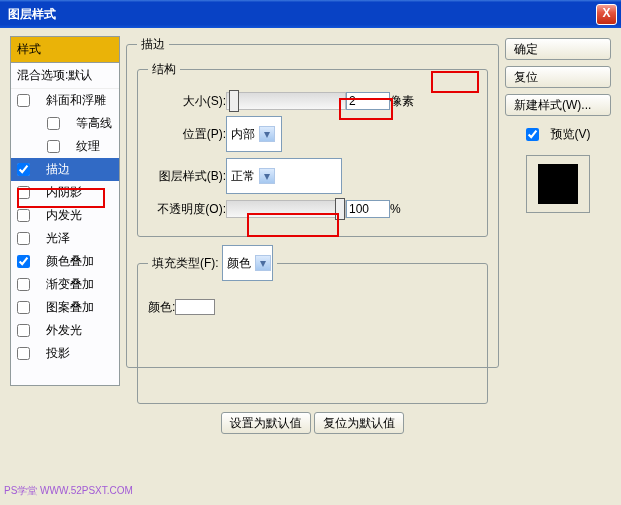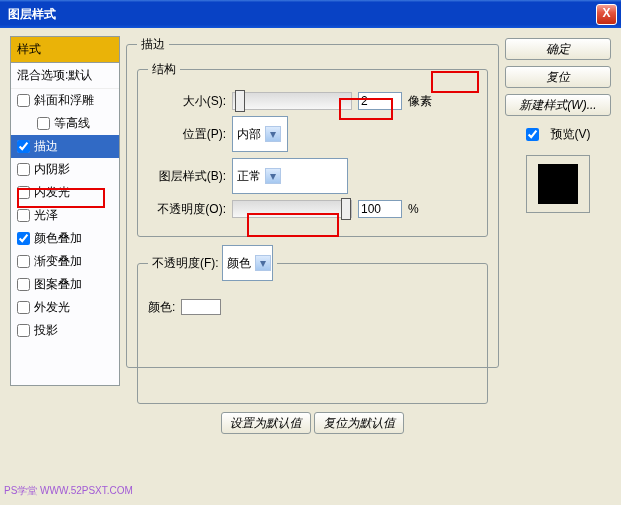--- a/index.html
+++ b/index.html
@@ -4,39 +4,39 @@
 <style>
 * { box-sizing: border-box; margin: 0; padding: 0; font-family: "Microsoft YaHei", SimSun, sans-serif; font-size: 12px; }
 body { background: #ece9d8; width: 621px; height: 505px; }
 .titlebar { height: 28px; background: linear-gradient(#3b77dd, #0842c5 8%, #0842c5 88%, #1255d8); color: #fff; display: flex; align-items: center; padding: 0 4px 0 8px; font-size: 13px; font-weight: bold; }
 .titlebar .title { flex: 1; }
 .close-btn { width: 21px; height: 21px; background: linear-gradient(#f5a095,#e3543f 40%,#c42a12); border: 1px solid #fff; border-radius: 3px; color: #fff; text-align: center; line-height: 17px; font-weight: bold; cursor: pointer; }
 .inner { display: flex; padding: 8px 10px 10px 10px; gap: 6px; height: 448px; background: #ece9d8; }
 .styles-panel { width: 110px; border: 1px solid #919b9c; background: #fcfcfe; height: 350px; }
 .styles-header { background: #eab308; padding: 4px 6px; border-bottom: 1px solid #919b9c; }
 .styles-blend { padding: 4px 6px; border-bottom: 1px solid #eee; }
-.style-row { display: flex; align-items: center; padding: 3px 6px; gap: 4px; }
-.style-row.indent { padding-left: 26px; }
+.style-row { display: flex; align-items: center; padding: 3px 6px; gap: 16px; }
+.style-row.indent { padding-left: 36px; }
 .style-row.selected { background: #316ac5; color: #fff; }
 .style-row input[type=checkbox] { margin: 0; }
 .mid-panel { flex: 1; padding-top: 0; }
 fieldset { border: 1px solid #919b9c; border-radius: 3px; padding: 8px 10px 12px 10px; margin-bottom: 8px; }
 legend { padding: 0 4px; }
 .mid-outer { height: 332px; }
-.form-row { display: flex; align-items: center; margin: 6px 0; gap: 6px; }
+.form-row { display: flex; align-items: center; margin: 6px 0; }
 .form-row .lbl { width: 78px; text-align: right; }
 .slider { flex: 0 0 120px; height: 18px; background: linear-gradient(#dcdcdc,#f7f7f7); border: 1px solid #bbb; position: relative; }
 .slider .thumb { position: absolute; top: -3px; width: 10px; height: 22px; background: #eee; border: 1px solid #555; }
 .numbox { width: 44px; height: 18px; border: 1px solid #7f9db9; background: #fff; padding: 0 2px; }
 .combo { height: 36px; border: 1px solid #7f9db9; background: #fff; display: inline-flex; align-items: center; padding: 0 1px 0 4px; }
 .combo .val { display: inline-block; }
 .combo .arrow { width: 16px; height: 16px; background: linear-gradient(#dbeafd,#a6c8f0); border: 1px solid #b0c8e8; margin-left: 4px; display: inline-flex; align-items: center; justify-content: center; color: #4b6da0; }
 .swatch { width: 40px; height: 16px; border: 1px solid #888; background: #fff; display: inline-block; }
 .defaults { text-align: center; margin-top: 0; }
-.btn { display: inline-block; min-width: 86px; height: 22px; background: linear-gradient(#fff,#ece9d8); border: 1px solid #919b9c; border-radius: 3px; padding: 0 8px; text-align: center; line-height: 20px; cursor: pointer; font-style: italic; }
+.btn { display: inline-block; min-width: 86px; height: 22px; background: linear-gradient(#fff,#ece9d8); border: 1px solid #919b9c; border-radius: 3px; padding: 0 8px; text-align: left; line-height: 20px; cursor: pointer; }
 .right-panel { width: 106px; display: flex; flex-direction: column; gap: 6px; align-items: center; padding-top: 2px; }
 .right-panel .btn { width: 100%; }
 .preview-cb { display: flex; align-items: center; gap: 12px; margin-top: 4px; }
 .preview-box { width: 64px; height: 58px; border: 1px solid #919b9c; background: #ece9d8; display: flex; align-items: center; justify-content: center; margin-top: 6px; }
 .preview-box .sq { width: 40px; height: 40px; background: #000; }
 .watermark { position: absolute; left: 4px; top: 484px; font-size: 10px; color: #a25bd6; }
 .highlight-stroke { position: absolute; left: 17px; top: 188px; width: 88px; height: 20px; border: 2px solid #e60000; }
 .highlight-size { position: absolute; left: 431px; top: 71px; width: 48px; height: 22px; border: 2px solid #e60000; }
 .highlight-pos { position: absolute; left: 339px; top: 98px; width: 54px; height: 22px; border: 2px solid #e60000; }
 .highlight-color { position: absolute; left: 247px; top: 213px; width: 92px; height: 24px; border: 2px solid #e60000; }
@@ -54,20 +54,24 @@
   <div class="styles-panel">
     <div class="styles-header">样式</div>
     <div class="styles-blend">混合选项:默认</div>
     <div class="style-row">
         <input type="checkbox" style="">
         <span>斜面和浮雕</span>
       </div>
     <div class="style-row indent">
         <input type="checkbox" style="">
         <span>等高线</span>
+      </div>
+    <div class="style-row indent">
+        <input type="checkbox" style="">
+        <span>纹理</span>
       </div>
     <div class="style-row selected">
         <input type="checkbox" checked="" style="">
         <span>描边</span>
       </div>
     <div class="style-row">
         <input type="checkbox" style="">
         <span>内阴影</span>
       </div>
     <div class="style-row">
@@ -130,21 +134,21 @@
         <div class="form-row">
           <span class="lbl">不透明度(O):</span>
           <div class="slider">
               <div class="thumb" style="right:0"></div>
             </div>
           <input class="numbox" value="100" style="">
           <span>%</span>
         </div>
       </fieldset>
       <fieldset style="margin-top:8px">
-        <legend><span>不透明度(F):</span> <span class="combo">
+        <legend><span>填充类型(F):</span> <span class="combo">
               <span class="val">颜色</span>
               <span class="arrow">▾</span>
             </span></legend>
         <div class="form-row" style="height:90px;align-items:flex-start;padding-top:4px">
           <span>颜色:</span>
           <span class="swatch"></span>
         </div>
       </fieldset>
       <div class="defaults">
         <span class="btn">设置为默认值</span>

